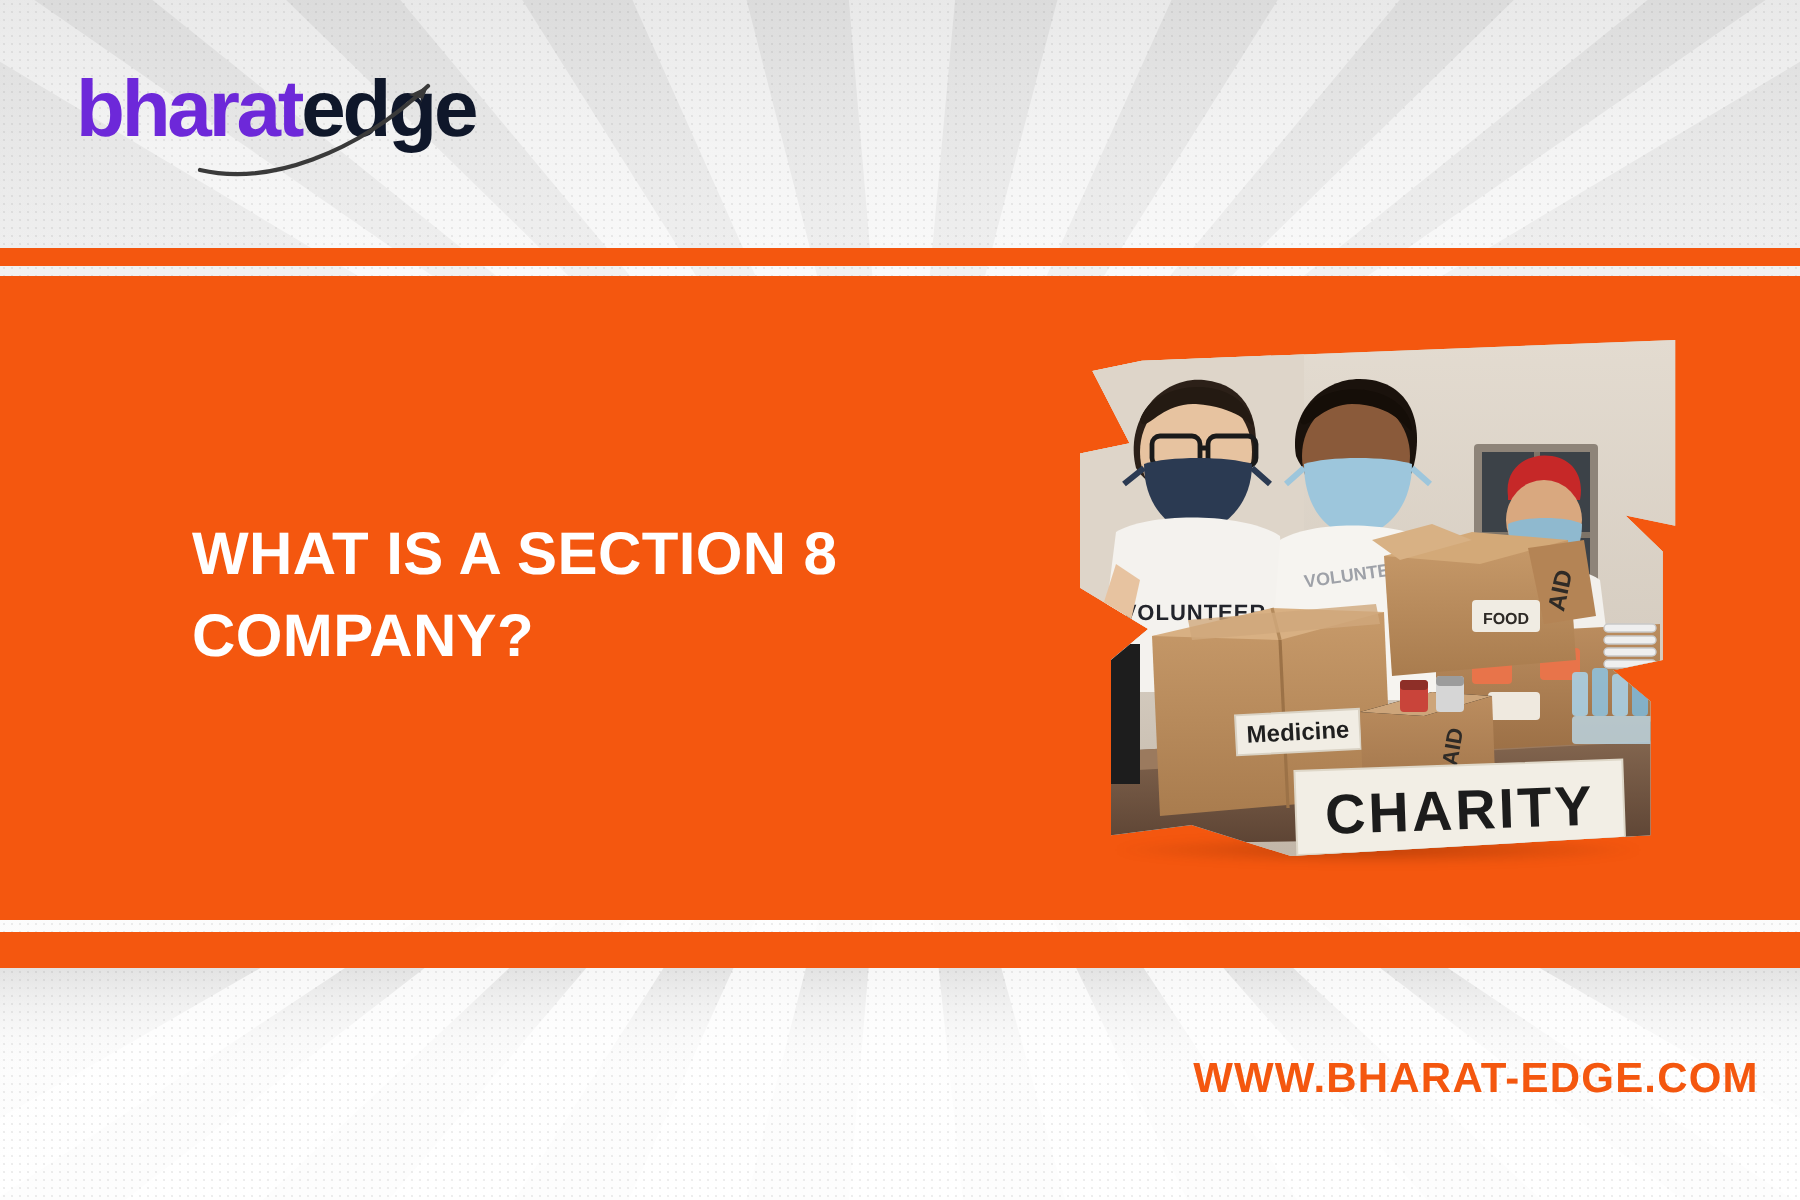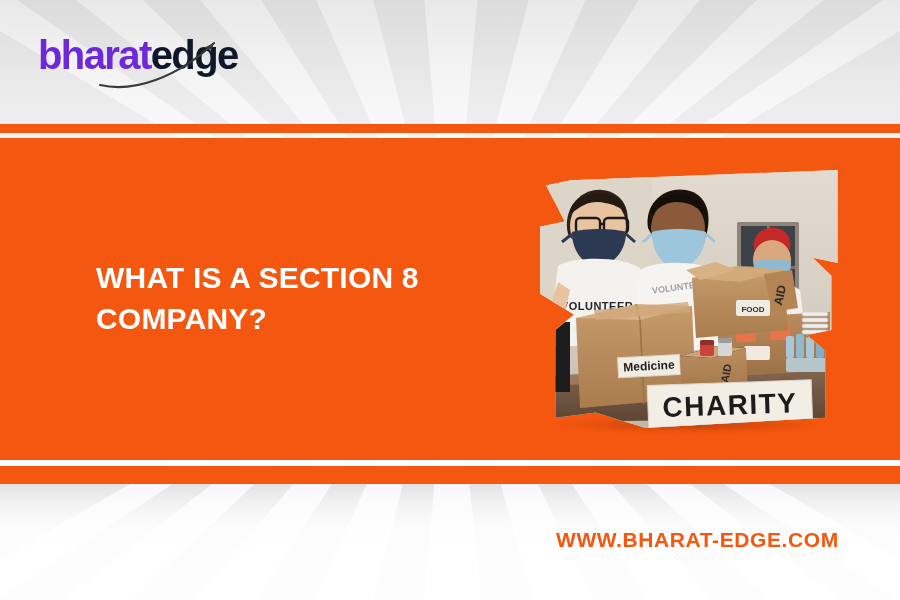--- a/index.html
+++ b/index.html
@@ -113,26 +113,27 @@
       0% 48%, 0% 22%, 8% 20%
     );
     overflow:hidden;
     background:#d8cfc4;
   }
   .photo-clip svg { display:block; }
 
   
   .url {
     position:absolute;
-    left:556px; top:528px;
+    left:583px; top:528px;
     width:310px;
     color:#F4570F;
     font-size:21px;
     font-weight:700;
     letter-spacing:0.6px;
+    text-align:center;
     white-space:nowrap;
   }
 </style>
 </head>
 <body>
 
 <div id="canvas">
 
   <div class="rays">
     <svg width="900" height="600" viewBox="0 0 900 600">

